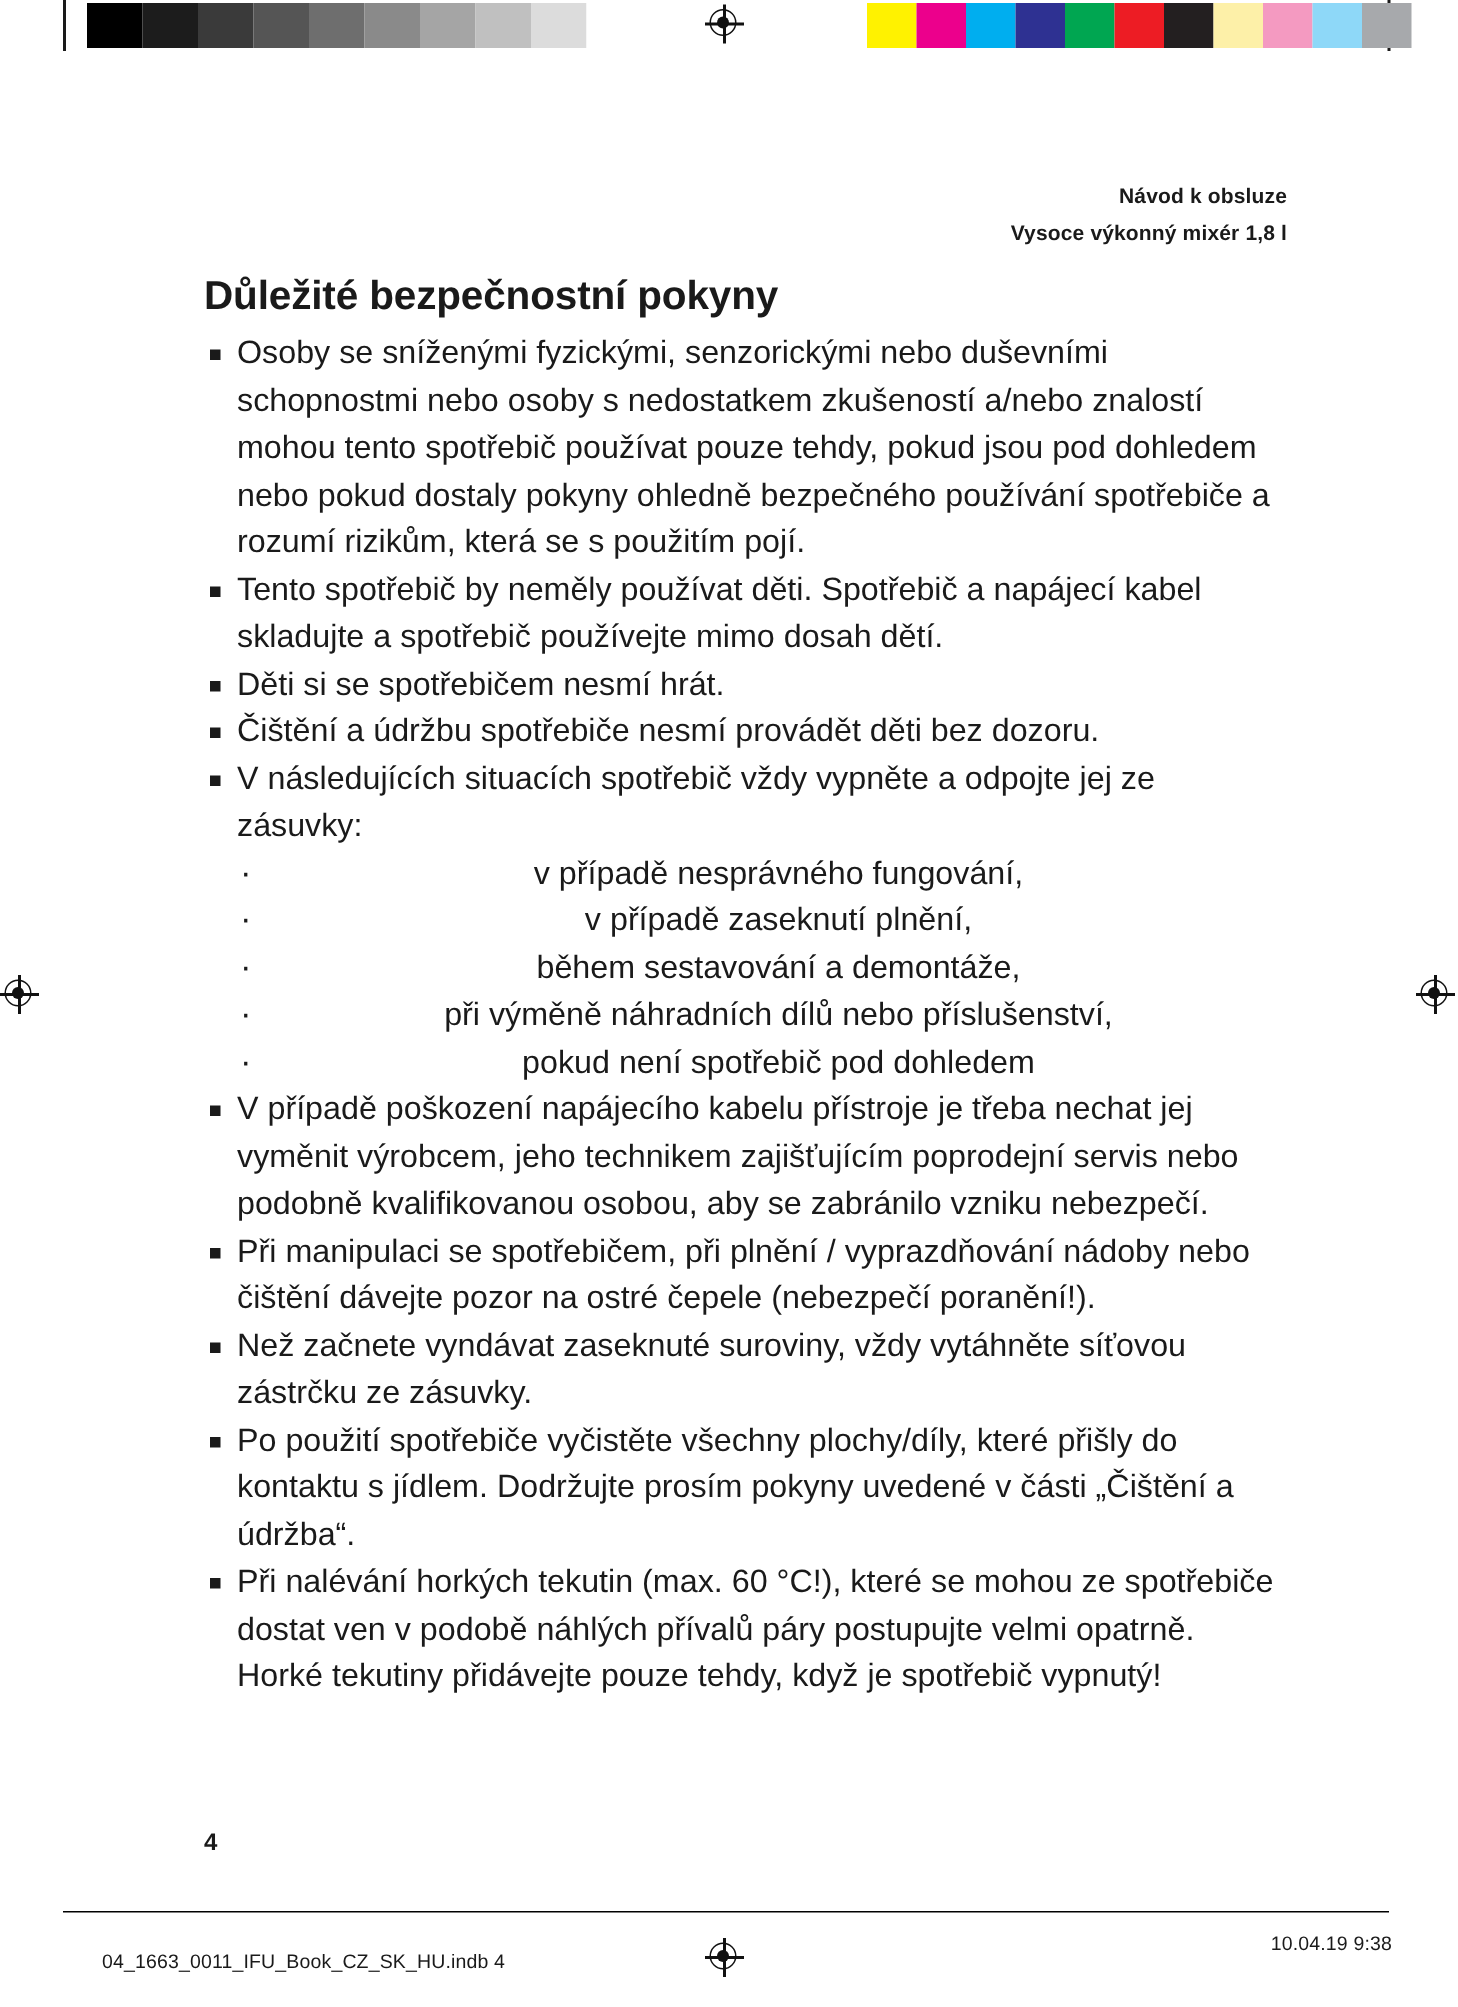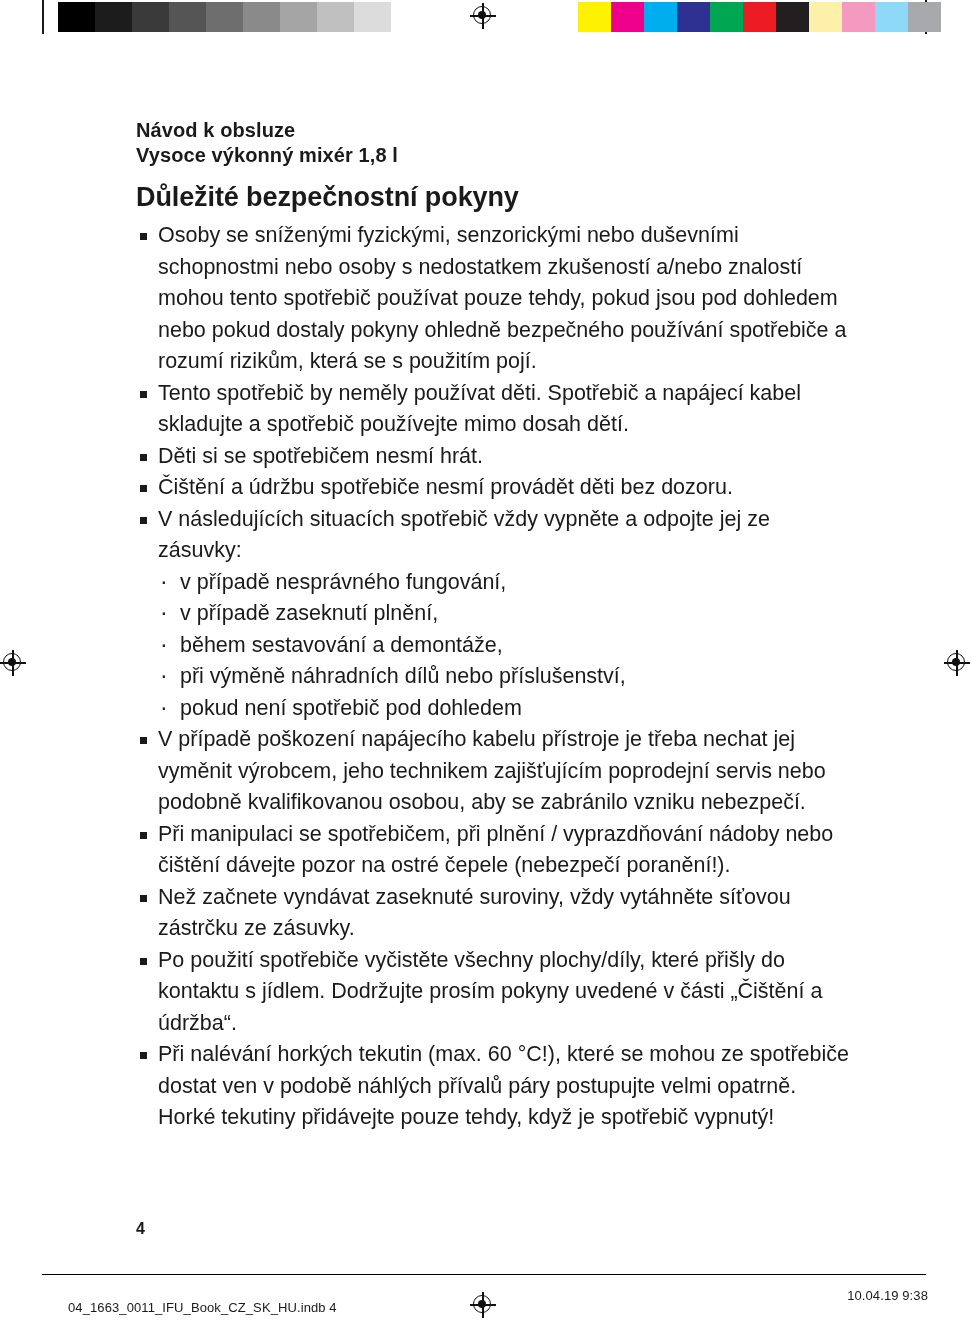--- a/index.html
+++ b/index.html
@@ -102,23 +102,24 @@
   }
   .content {
     position: absolute;
     left: 136px;
     top: 84px;
     width: 722px;
   }
 
   .doc-kicker {
     font-weight: bold;
-    font-size: 20px;
+    font-size: 14px;
     line-height: 25px;
     letter-spacing: 0.1px;
+    text-align: right;
   }
   .doc-title {
     font-weight: bold;
     font-size: 27px;
     line-height: 34px;
     margin-top: 12px;
     margin-bottom: 6px;
     letter-spacing: -0.1px;
   }
 
@@ -146,20 +147,21 @@
   ul.subbullets {
     list-style: none;
     margin: 0;
     padding: 0;
   }
   ul.subbullets > li {
     position: relative;
     padding-left: 44px;
     font-size: 21.5px;
     line-height: 31.5px;
+    text-align: center;
   }
   ul.subbullets > li::before {
     content: "\00B7";
     position: absolute;
     left: 24px;
     top: -1px;
     font-size: 23px;
     line-height: 31.5px;
     color: #1a1a1a;
   }

